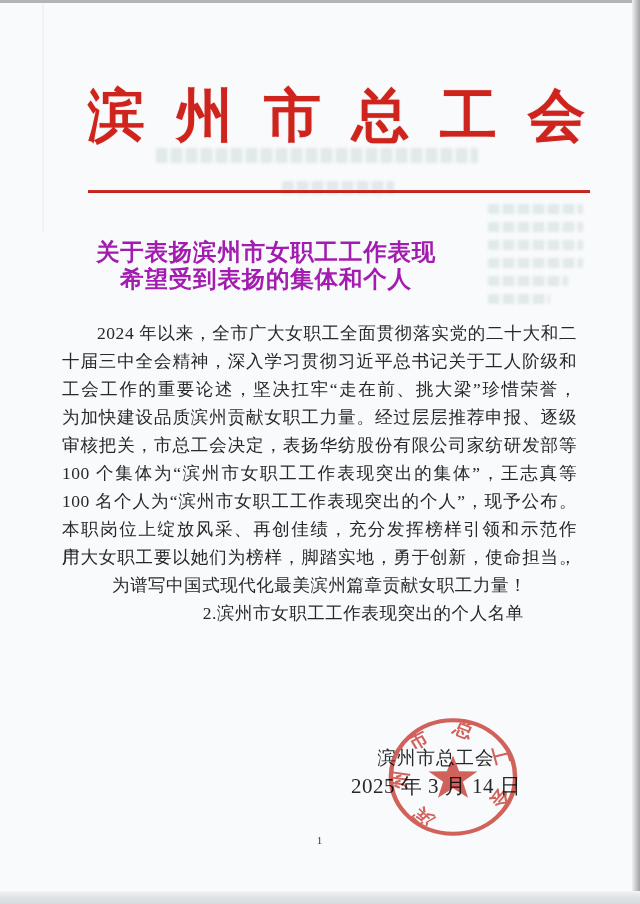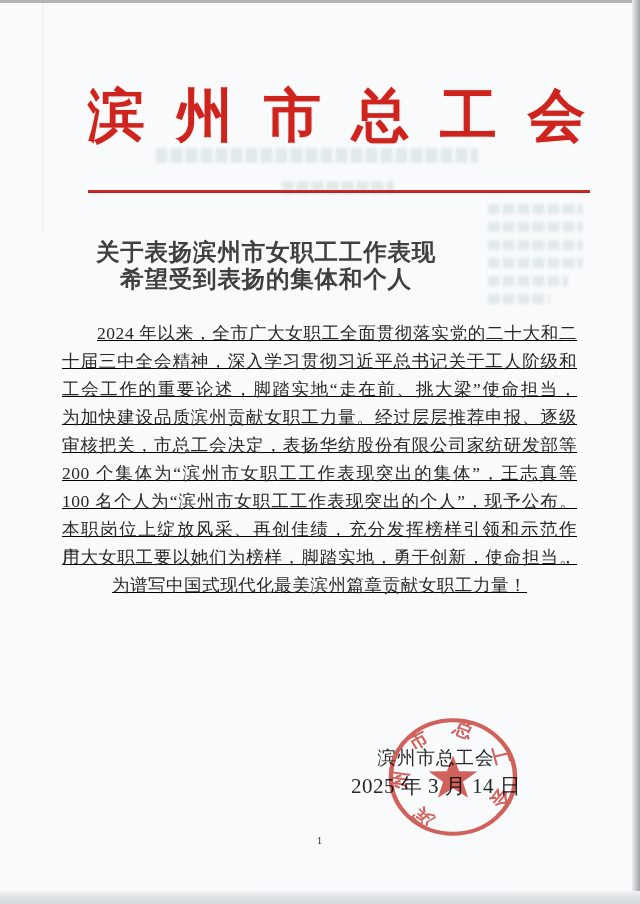--- a/index.html
+++ b/index.html
@@ -30,23 +30,23 @@
   .br6{left:488px;top:294px;width:62px;height:10px;}
   
   .header{position:absolute;left:88px;top:84px;width:497px;height:64px;
     display:flex;justify-content:space-between;align-items:center;}
   .hchar{font-size:57px;line-height:62px;font-weight:bold;color:#ce241d;
     text-shadow:0 0 1px rgba(206,36,29,0.55);}
   .redline{position:absolute;left:88px;top:190px;width:502px;height:3px;
     background:linear-gradient(180deg,#d03028,#b91f19);}
   
   .title{position:absolute;left:0;top:239px;width:532px;text-align:center;
-    font-weight:bold;color:#404040;font-size:23.5px;line-height:26.5px;letter-spacing:0.8px;}
+    font-weight:bold;color:#a21caf;font-size:23.5px;line-height:26.5px;letter-spacing:0.8px;}
   
-  .bodytext{position:absolute;left:62px;top:319px;width:515px;text-decoration:underline;}
+  .bodytext{position:absolute;left:62px;top:319px;width:515px;}
   .bline{height:28px;line-height:28px;font-size:17.5px;letter-spacing:0.55px;
     color:#26282a;white-space:nowrap;text-align:center;}
   .bline.just{white-space:normal;text-align:justify;text-align-last:justify;}
   
   .closing{position:absolute;left:330px;top:748px;width:212px;text-align:center;color:#26282a;}
   .sig{font-size:18.5px;letter-spacing:1px;line-height:20px;}
   .date{font-size:21px;letter-spacing:0.5px;margin-top:9px;line-height:19px;}
   
   .seal{position:absolute;left:384px;top:714px;width:138px;height:126px;
     opacity:0.82;mix-blend-mode:multiply;filter:blur(0.35px);}
@@ -81,28 +81,29 @@
   <div class="redline"></div>
 
   <div class="title">
     <div>关于表扬滨州市女职工工作表现</div>
     <div>希望受到表扬的集体和个人</div>
   </div>
 
   <div class="bodytext">
       <div class="bline just" style="padding-left: 2em;">2024 年以来，全市广大女职工全面贯彻落实党的二十大和二</div>
       <div class="bline just">十届三中全会精神，深入学习贯彻习近平总书记关于工人阶级和</div>
-      <div class="bline just">工会工作的重要论述，脚踏实地“走在前、挑大梁”使命担当，</div>
+      <div class="bline just">工会工作的重要论述，坚决扛牢“走在前、挑大梁”珍惜荣誉，</div>
       <div class="bline just">为加快建设品质滨州贡献女职工力量。经过层层推荐申报、逐级</div>
       <div class="bline just">审核把关，市总工会决定，表扬华纺股份有限公司家纺研发部等</div>
-      <div class="bline just">200 个集体为“滨州市女职工工作表现突出的集体”，王志真等</div>
+      <div class="bline just">100 个集体为“滨州市女职工工作表现突出的集体”，王志真等</div>
       <div class="bline just">100 名个人为“滨州市女职工工作表现突出的个人”，现予公布。</div>
       <div class="bline just">本职岗位上绽放风采、再创佳绩，充分发挥榜样引领和示范作用。</div>
       <div class="bline just">广大女职工要以她们为榜样，脚踏实地，勇于创新，使命担当，</div>
       <div class="bline">为谱写中国式现代化最美滨州篇章贡献女职工力量！</div>
+      <div class="bline" style="padding-left: 5em;">2.滨州市女职工工作表现突出的个人名单</div>
     </div>
 
   <div class="closing">
     <div class="sig">滨州市总工会</div>
     <div class="date">2025 年 3 月 14 日</div>
   </div>
 
   <svg class="seal" viewBox="0 0 140 140" preserveAspectRatio="none">
     <defs>
       <path id="sealArc" d="M 58.1 114.4 A 46 46 0 1 1 102.5 102.5" fill="none"></path>

